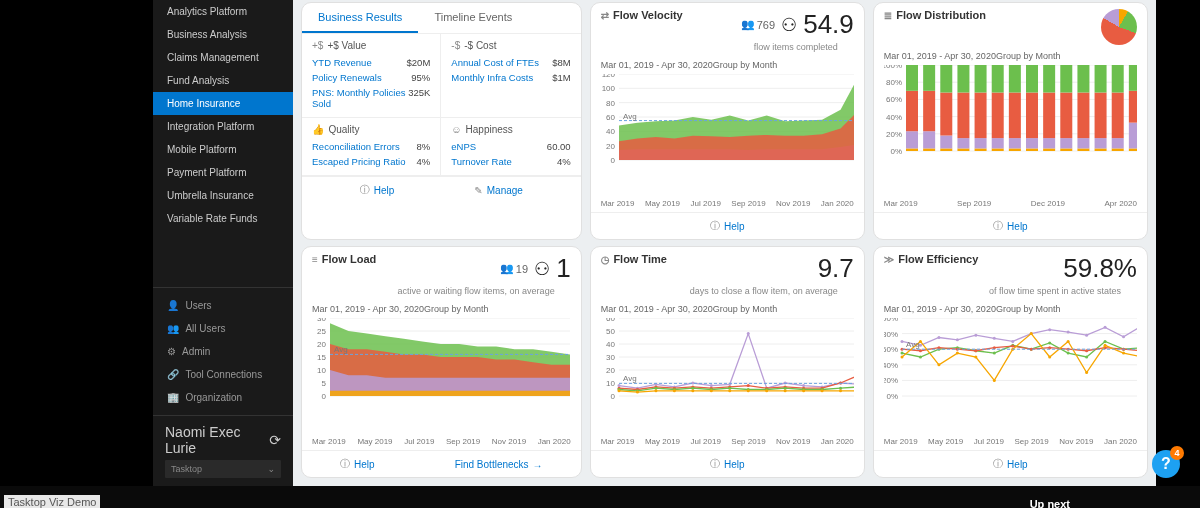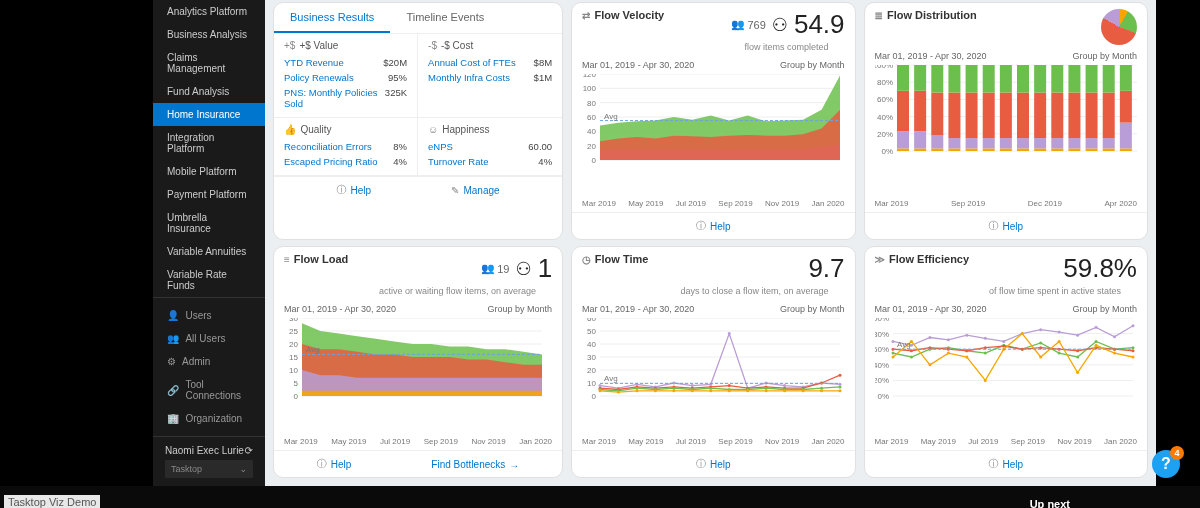--- a/index.html
+++ b/index.html
@@ -3,38 +3,38 @@
 <meta charset="utf-8">
 <style>
 * { box-sizing: border-box; margin: 0; padding: 0; font-family: Arial, Helvetica, sans-serif; }
 body { background: #000; width: 1200px; height: 508px; overflow: hidden; position: relative; }
 .app { position: absolute; left: 153px; top: 0; width: 1003px; height: 486px; background: #f0f0f0; display: flex; }
 .black-left { position:absolute; left:0; top:0; width:153px; height:508px; background:#000; }
 .black-right { position:absolute; left:1156px; top:0; width:44px; height:508px; background:#000; }
 .bottom-bar { position:absolute; left:0; top:486px; width:1200px; height:22px; background:#0a0a0a; }
 .bottom-label { position:absolute; left:4px; top:495px; padding:1px 4px; background:#e8e8e8; color:#555; font-size:11px; }
 .upnext { position:absolute; right:130px; top:498px; color:#fff; font-size:11px; font-weight:600; }
-.sidebar { width: 112px; background: #1a1a1a; color:#aaa; display:flex; flex-direction:column; }
+.sidebar { width: 140px; background: #1a1a1a; color:#aaa; display:flex; flex-direction:column; }
 .sidebar-scroll { flex:1; overflow:hidden; }
 .sidebar-item { padding: 6px 14px; font-size: 10px; color:#ccc; cursor:pointer; }
 .sidebar-item.selected { background:#0076ce; color:#fff; }
 .sidebar-bottom { border-top:1px solid #333; padding:6px 0; }
 .sidebar-bottom .sidebar-item { font-size:10px; color:#999; display:flex; align-items:center; gap:6px; }
 .sidebar-user { border-top:1px solid #333; padding:8px 12px; }
-.sidebar-user-name { font-size:10px; color:#ccc; display:flex; justify-content:space-between; align-items:center; }
+.sidebar-user-name { font-size:14px; color:#ccc; display:flex; justify-content:space-between; align-items:center; }
 .sidebar-user-sel { margin-top:4px; background:#2a2a2a; padding:4px 6px; font-size:9px; color:#888; display:flex; justify-content:space-between; align-items:center; border-radius:1px; }
 .main { flex:1; background:#eceff1; padding:2px 8px 8px 8px; overflow:hidden; display:flex; flex-direction:column; gap:6px; }
 .row { display:flex; gap:8px; }
 .card { background:#fff; border:1px solid #e0e0e0; border-radius:10px; flex:1; display:flex; flex-direction:column; }
 .card-header { padding:6px 10px 2px 10px; display:flex; justify-content:space-between; align-items:flex-start; }
 .card-title { font-size:11px; font-weight:600; color:#333; display:flex; align-items:center; gap:4px; }
 .card-metric { font-size:26px; font-weight:400; color:#222; display:flex; align-items:center; gap:6px; }
 .card-metric .small-metric { font-size:11px; color:#666; display:flex; align-items:center; gap:2px; }
 .card-sub { font-size:9px; color:#888; text-align:right; padding:0 26px 4px 10px; }
-.card-meta { display:flex; justify-content:space-between; padding:4px 10px; font-size:9px; color:#666; }
+.card-meta { display:flex; padding:4px 10px; font-size:9px; color:#666; }
 .card-chart { flex:1; padding:0 10px 2px 10px; min-height:80px; }
 .x-axis { display:flex; justify-content:space-between; font-size:8px; color:#777; padding:0 10px 4px 10px; }
 .card-footer { border-top:1px solid #eee; padding:6px 0; display:flex; justify-content:center; gap:80px; }
 .card-footer a { font-size:10px; color:#0076ce; text-decoration:none; display:flex; gap:4px; align-items:center; cursor:pointer; }
 
 .br-tabs { display:flex; border-bottom:1px solid #eee; }
 .br-tab { padding:8px 16px; font-size:11px; color:#666; cursor:pointer; }
 .br-tab.active { color:#0076ce; border-bottom:2px solid #0076ce; }
 .br-grid { display:grid; grid-template-columns:1fr 1fr; }
 .br-cell { padding:6px 10px; border-right:1px solid #eee; border-bottom:1px solid #eee; }
@@ -61,21 +61,20 @@
     <div class="sidebar-scroll" id="sidebar-nav">
         <div class="sidebar-item">Analytics Platform</div>
         <div class="sidebar-item">Business Analysis</div>
         <div class="sidebar-item">Claims Management</div>
         <div class="sidebar-item">Fund Analysis</div>
         <div class="sidebar-item selected">Home Insurance</div>
         <div class="sidebar-item">Integration Platform</div>
         <div class="sidebar-item">Mobile Platform</div>
         <div class="sidebar-item">Payment Platform</div>
         <div class="sidebar-item">Umbrella Insurance</div>
-        <div class="sidebar-item">Variable Annuities</div>
         <div class="sidebar-item">Variable Rate Funds</div>
       </div>
     <div class="sidebar-bottom" id="sidebar-bottom">
         <div class="sidebar-item">
           <span>👤</span>
           <span>Users</span>
         </div>
         <div class="sidebar-item">
           <span>👥</span>
           <span>All Users</span>

